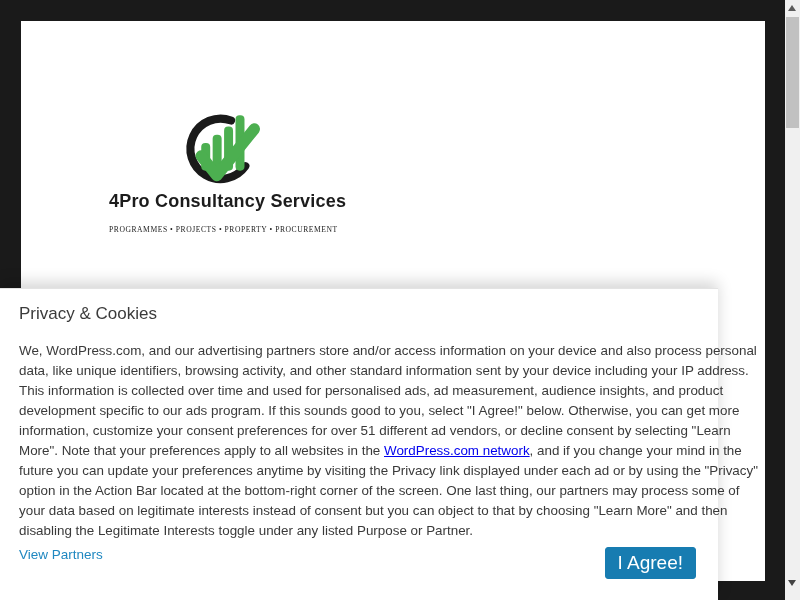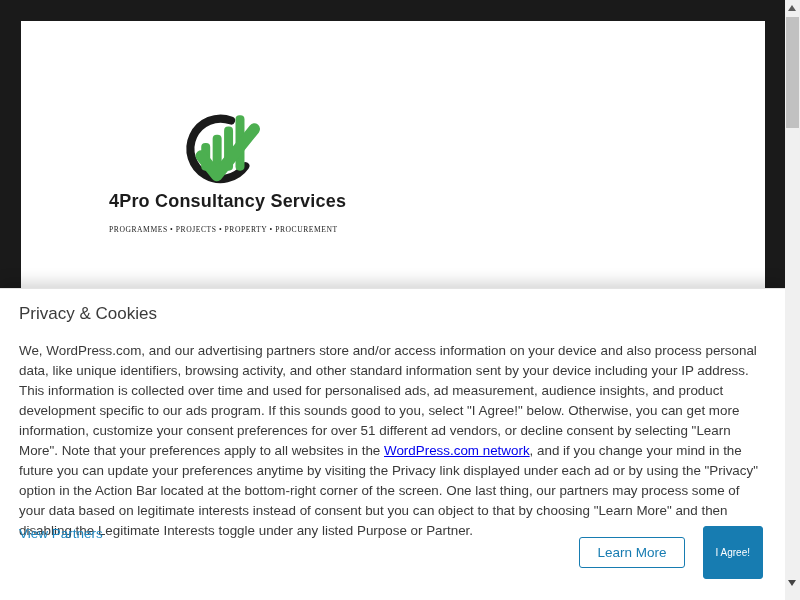--- a/index.html
+++ b/index.html
@@ -53,21 +53,21 @@
     color: #1a1a1a;
     cursor: pointer;
     text-align: center;
     line-height: 39px;
   }
 
   
   .cookie-overlay {
     position: absolute;
     left: 0; top: 288px;
-    width: 785px; height: 312px;
+    width: 718px; height: 312px;
     background: #ffffff;
     border-top: 1px solid #e3e3e3;
     box-shadow: 0 -6px 14px rgba(0,0,0,0.16);
     padding: 15px 22px 0 19px;
   }
   .cookie-title {
     font-size: 17px;
     font-weight: normal;
     color: #3b3b3b;
     margin-bottom: 17px;
@@ -106,22 +106,22 @@
     font-size: 13.5px;
     padding: 7px 17px;
     cursor: pointer;
   }
   .btn-agree {
     background: #177cb1;
     border: 1px solid #177cb1;
     color: #ffffff;
     border-radius: 3px;
     font-family: "Liberation Sans", sans-serif;
-    font-size: 10px;
-    padding: 20px 12px;
+    font-size: 19px;
+    padding: 4px 12px;
     cursor: pointer;
   }
 
   
   .scrollbar {
     position: absolute;
     right: 0; top: 0;
     width: 15px; height: 600px;
     background: #f0f0f0;
     z-index: 50;
@@ -167,21 +167,20 @@
 
 <div class="cookie-overlay">
   <div class="cookie-title">Privacy &amp; Cookies</div>
   <div class="cookie-body">
     <span>We, WordPress.com, and our advertising partners store and/or access information on your device and also process personal data, like unique identifiers, browsing activity, and other standard information sent by your device including your IP address. This information is collected over time and used for personalised ads, ad measurement, audience insights, and product development specific to our ads program. If this sounds good to you, select "I Agree!" below. Otherwise, you can get more information, customize your consent preferences for over 51 different ad vendors, or decline consent by selecting "Learn More". Note that your preferences apply to all websites in the </span><a class="wp-network-link">WordPress.com network</a><span>, and if you change your mind in the future you can update your preferences anytime by visiting the Privacy link displayed under each ad or by using the "Privacy" option in the Action Bar located at the bottom-right corner of the screen. One last thing, our partners may process some of your data based on legitimate interests instead of consent but you can object to that by choosing "Learn More" and then disabling the Legitimate Interests toggle under any listed Purpose or Partner.</span>
   </div>
 
   <div class="cookie-footer">
     <a class="view-partners">View Partners</a>
     <div class="btn-row">
-      <button class="btn-learn-more">Learn More</button>
       <button class="btn-agree">I Agree!</button>
     </div>
   </div>
 </div>
 
 <div class="scrollbar">
   <div class="scroll-arrow up"></div>
   <div class="scroll-thumb"></div>
   <div class="scroll-arrow down"></div>
 </div>

